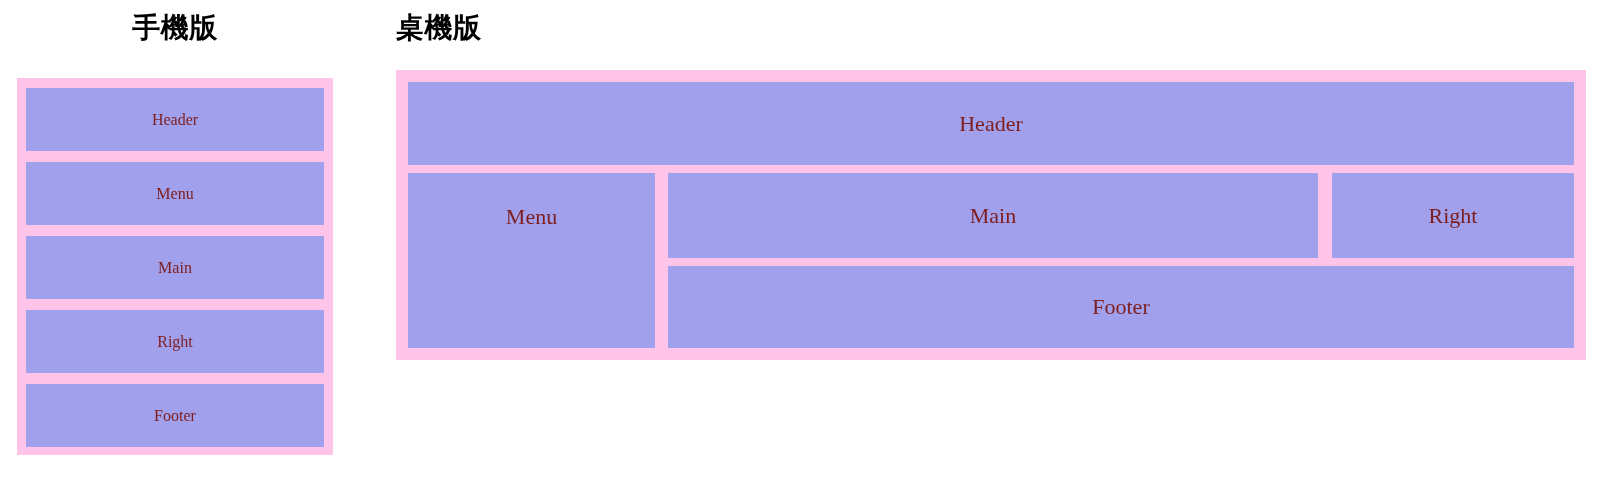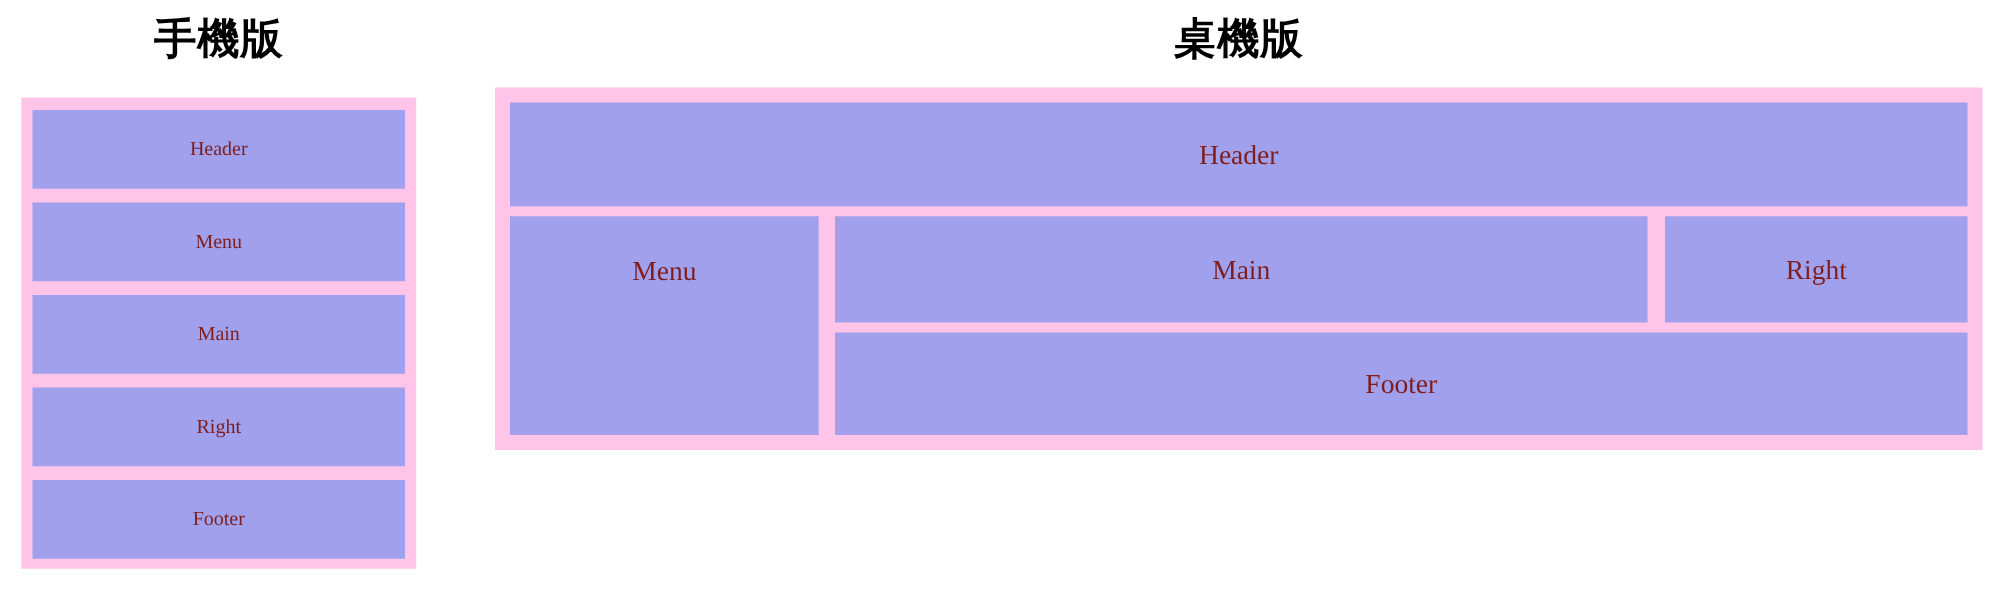--- a/index.html
+++ b/index.html
@@ -11,30 +11,30 @@
   body {
     width: 1600px;
     height: 489px;
     position: relative;
     overflow: hidden;
     font-family: "Liberation Serif", "DejaVu Serif", serif;
   }
 
   .heading {
     position: absolute;
-    font-family: Liberation Sans, sans-serif;
+    font-family: Liberation Serif, serif;
     font-weight: bold;
-    font-size: 34px;
+    font-size: 28px;
     color: #000000;
     line-height: 1;
     white-space: nowrap;
     letter-spacing: 0.5px;
   }
   #heading-mobile { left: 17px; top: 14px; width: 316px; text-align: center; }
-  #heading-desktop { left: 396px; top: 14px; width: 1190px; text-align: center; }
+  #heading-desktop { left: 396px; top: 14px; width: 1190px; text-align: left; }
 
   
   .wire-shell {
     position: absolute;
     background: var(--gap-color, #ffc4e8);
     box-sizing: border-box;
   }
   .wire-box {
     position: absolute;
     background: var(--block-color, #a0a0ec);

